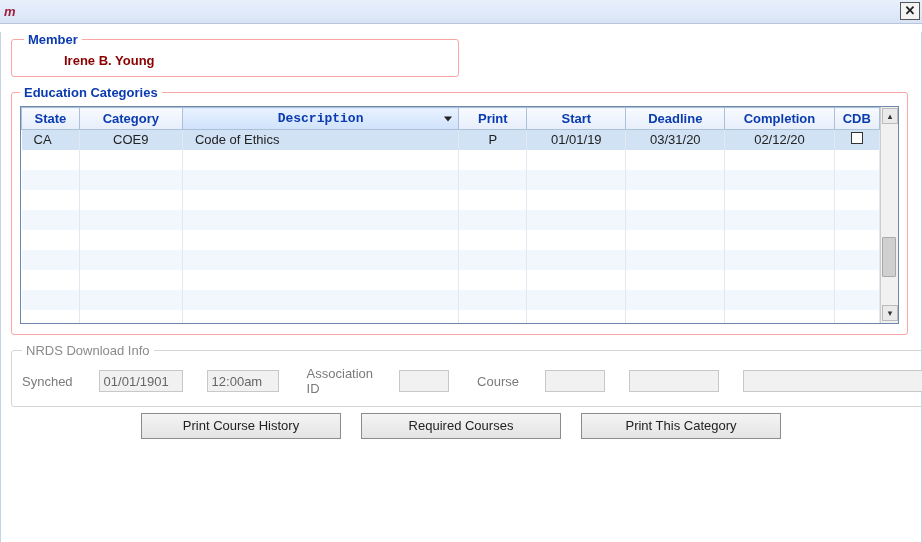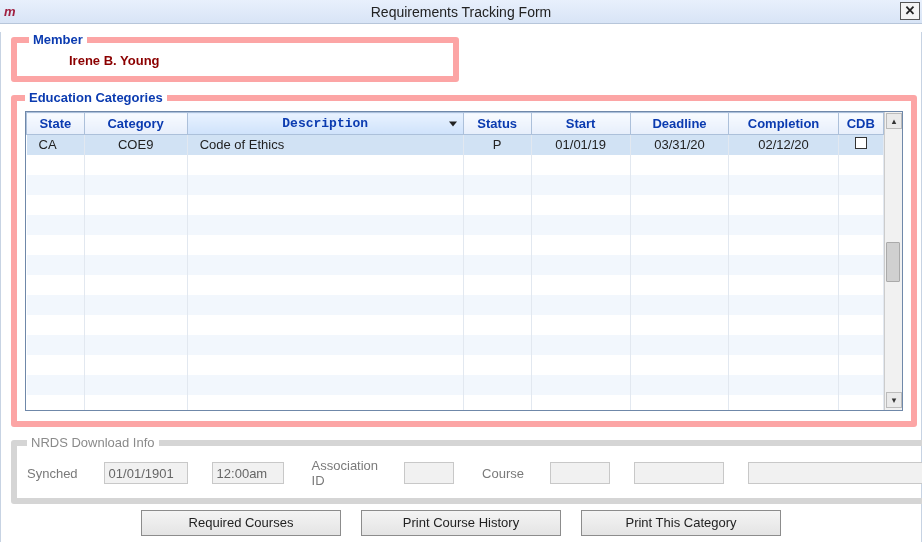--- a/index.html
+++ b/index.html
@@ -53,23 +53,23 @@
   }
   .main {
     position: relative;
     height: 518px;
     background: #fff;
     border-left: 1px solid #c7d3e3;
     border-right: 1px solid #c7d3e3;
     border-bottom: 1px solid #c7d3e3;
   }
   fieldset {
-    border: 6px solid #fca5a5;
+    border: 1px solid #fca5a5;
     border-radius: 3px;
-    margin: 8px 4px 6px 10px;
+    margin: 8px 13px 6px 10px;
     padding: 8px 10px 10px 10px;
     position: relative;
   }
   fieldset > legend {
     color: #0b3bb0;
     font-weight: bold;
     font-size: 13px;
     padding: 0 4px;
   }
   .member-fs {
@@ -80,21 +80,21 @@
     color: #8b0000;
     font-weight: bold;
     margin-left: 24px;
     padding-left: 16px;
   }
   .edu-fs {
     padding: 6px 8px 10px 8px;
   }
   .grid-wrap {
     position: relative;
-    height: 300px;
+    height: 218px;
     border: 1px solid #6f88a9;
   }
   .grid {
     position: absolute;
     left: 0; top: 0;
     right: 18px;
     height: 100%;
     overflow: hidden;
   }
   .grid table {
@@ -214,21 +214,20 @@
     font-size: 13px;
     text-align: center;
     line-height: 24px;
   }
 </style>
 </head>
 <body>
 
 <div class="titlebar">
   <div class="app-icon">m</div>
-  <div class="title">Requirements Tracking Form</div>
   <div class="close-btn">✕</div>
 </div>
 
 <div class="main">
 
   <fieldset class="member-fs">
     <legend>Member</legend>
     <div class="member-name">Irene B. Young</div>
   </fieldset>
 
@@ -248,21 +247,21 @@
             <col style="width:44px">
           </colgroup>
           <thead>
             <tr>
               <th><span>State</span></th>
               <th><span>Category</span></th>
               <th class="selected">
                 <span>Description</span>
                 <span class="dd-arrow"></span>
               </th>
-              <th><span>Status</span></th>
+              <th><span>Print</span></th>
               <th><span>Start</span></th>
               <th><span>Deadline</span></th>
               <th><span>Completion</span></th>
               <th><span>CDB</span></th>
             </tr>
           </thead>
           <tbody>
             <tr class="sel">
               <td class="l">CA</td>
               <td>COE9</td>
@@ -423,18 +422,18 @@
       <span class="lbl" style="margin-left:4px">Association ID</span>
       <input type="text" style="width: 50px;" readonly="" value="">
       <span class="lbl" style="margin-left:4px">Course</span>
       <input type="text" style="width: 60px;" readonly="" value="">
       <input type="text" style="width: 90px;" readonly="" value="">
       <input type="text" style="flex: 1 1 0%;" readonly="" value="">
     </div>
   </fieldset>
 
   <div class="btn-row">
+    <div class="btn">Print Course History</div>
     <div class="btn">Required Courses</div>
-    <div class="btn">Print Course History</div>
     <div class="btn">Print This Category</div>
   </div>
 
 </div>
 
 </body></html>

